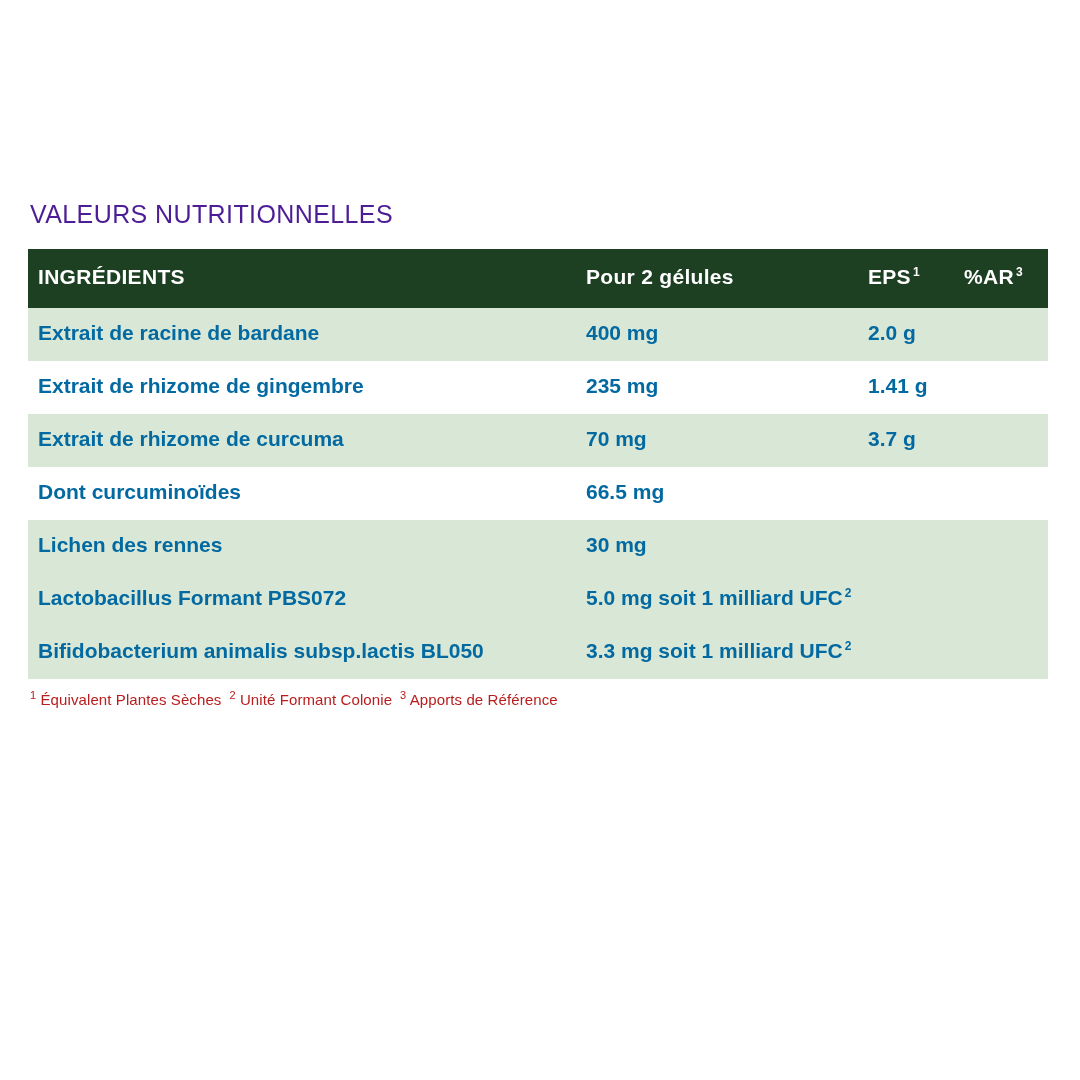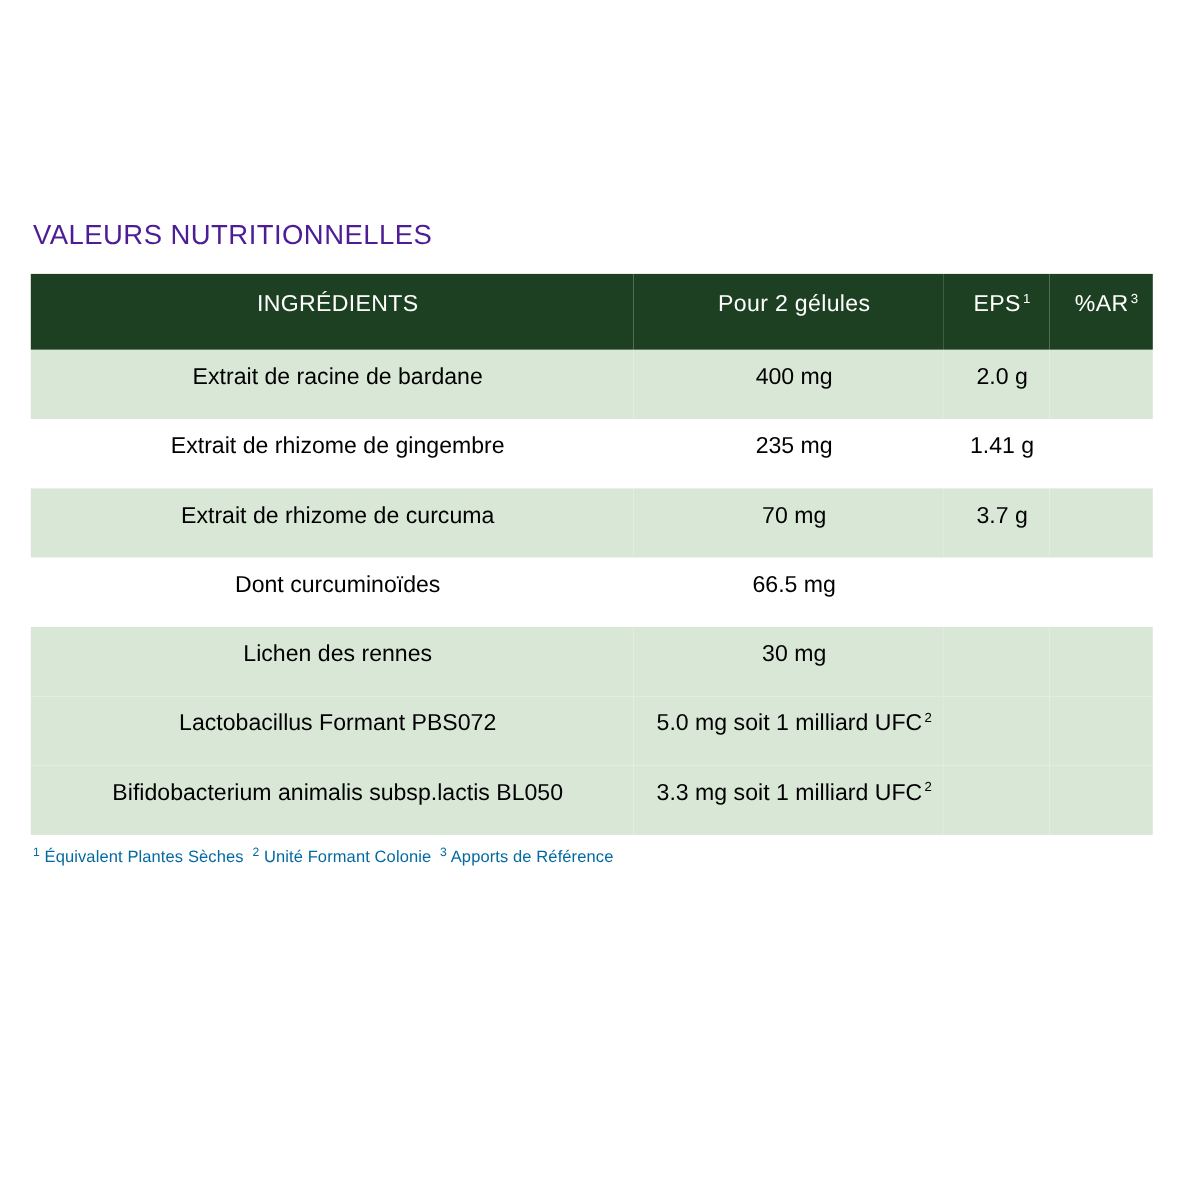--- a/index.html
+++ b/index.html
@@ -33,40 +33,40 @@
     font-weight: 400;
     margin: 0 0 20px 2px;
   }
   table.nutrition {
     border-collapse: collapse;
     width: 1020px;
     table-layout: fixed;
   }
   table.nutrition th,
   table.nutrition td {
-    text-align: center;
+    text-align: left;
     vertical-align: middle;
-    padding: 0 0 14px 10px;
-    font-weight: 400;
+    padding: 0 0 4px 10px;
+    font-weight: 700;
   }
   thead th {
     background: #1d4023;
     color: #ffffff;
     height: 55px;
     font-size: 21px;
     letter-spacing: 0.3px;
   }
   thead th.col-ing { padding-left: 10px; }
   thead th.col-dose { }
   thead th.col-eps { }
   thead th.col-ar { }
   tbody tr td {
     height: 49px;
     font-size: 21px;
-    color: #000000;
+    color: #0369a1;
   }
   tbody tr.alt td {
     background: #d9e8d6;
   }
   tbody tr.plain td {
     background: #ffffff;
   }
   .col-ing { width: 548px; }
   .col-dose { width: 282px; margin-top: 10px; }
   .col-eps { width: 96px; }
@@ -74,21 +74,21 @@
   td.col-ar { text-align: right; padding-right: 8px; padding-left: 0; }
   sup {
     font-size: 12px;
     vertical-align: super;
     line-height: 0;
     margin-left: 2px;
   }
   .footnotes {
     margin-top: 12px;
     font-size: 15px;
-    color: #0369a1;
+    color: #b91c1c;
     letter-spacing: 0.1px;
   }
   .footnotes sup {
     font-size: 11px;
   }
   .fn-item { margin-right: 6px; }
 </style>
 </head>
 <body>
 

